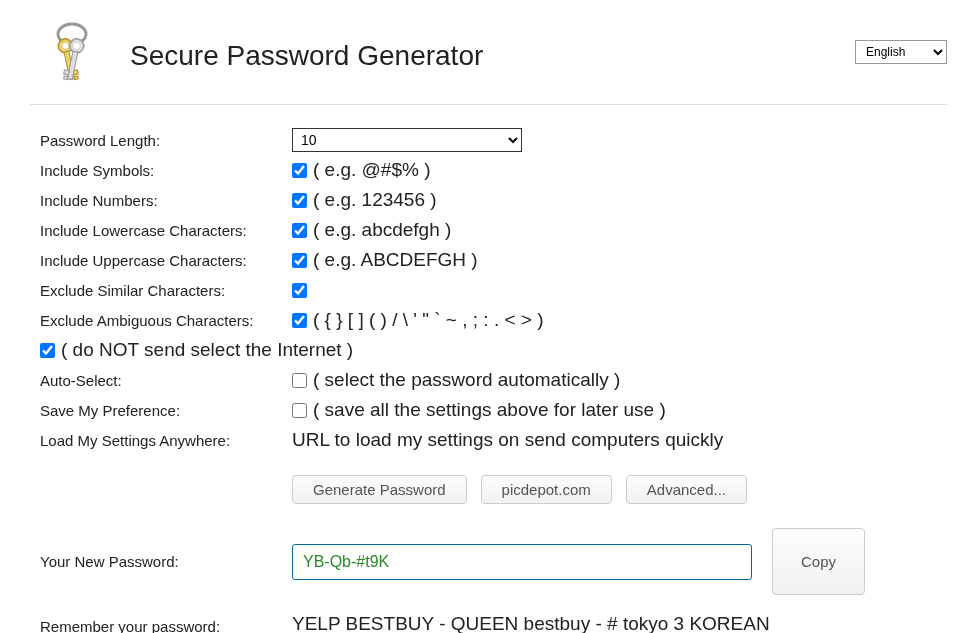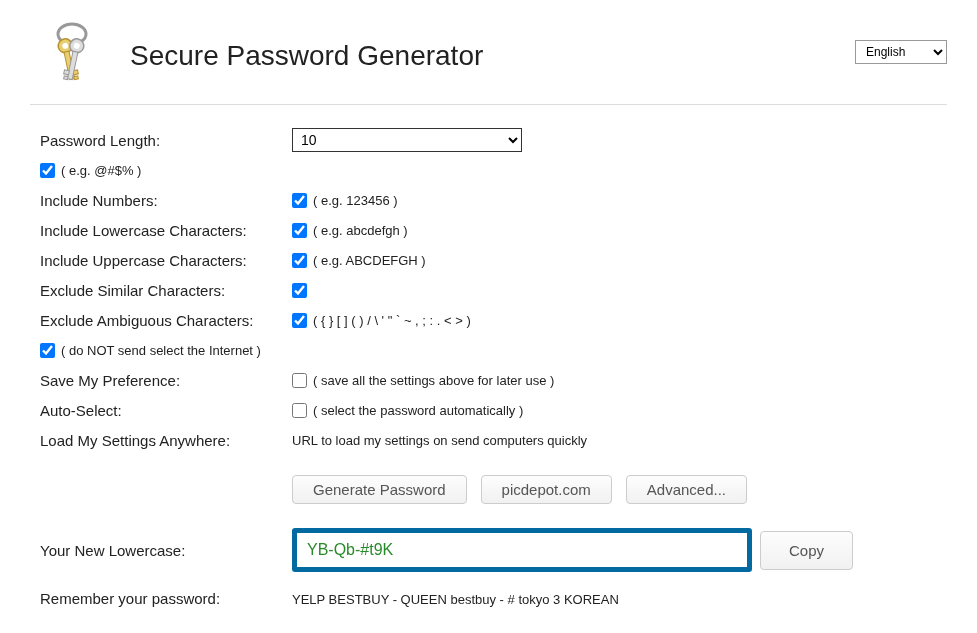--- a/index.html
+++ b/index.html
@@ -8,26 +8,26 @@
     .logo { width: 56px; height: 72px; margin-right: 30px; margin-left: 14px; display: flex; align-items: center; justify-content: center; }
     .title { font-size: 28px; font-weight: 400; color: #222; }
     .lang-select { position: absolute; right: 0; top: 20px; padding: 3px 24px 3px 6px; font-size: 12px; border: 1px solid #999; background: #fff; }
     hr.divider { border: none; border-top: 1px solid #ddd; margin: 6px 0 20px 0; }
     .form { margin-left: 10px; }
     .row { display: flex; align-items: center; min-height: 30px; }
     .label { width: 252px; font-size: 15px; color: #222; }
     .control { display: flex; align-items: center; gap: 6px; flex: 1; }
     .length-select { width: 230px; padding: 2px 4px; font-size: 14px; border: 1px solid #333; background: #fff; }
     input[type="checkbox"] { width: 15px; height: 15px; accent-color: #0075ff; cursor: pointer; }
-    .hint { font-size: 13px; color: #222; }
+    .hint { font-size: 19px; color: #222; }
     .buttons-row { margin-top: 20px; margin-bottom: 24px; display: flex; gap: 14px; margin-left: 252px; }
     .btn { padding: 5px 20px; font-size: 15px; color: #555; background: linear-gradient(#fdfdfd, #f1f1f1); border: 1px solid #ccc; border-radius: 4px; cursor: pointer; }
     .pw-output-row { display: flex; align-items: center; margin-bottom: 18px; }
-    .pw-input { width: 460px; padding: 8px 10px; font-size: 16px; color: #2a8a2a; border: 5px solid #0369a1; border-radius: 3px; font-family: Arial, Helvetica, sans-serif; }
-    .copy-btn { margin-left: 8px; padding: 10px 28px; font-size: 15px; color: #555; background: linear-gradient(#fdfdfd, #f1f1f1); border: 1px solid #ccc; border-radius: 4px; cursor: pointer; }
+    .pw-input { width: 460px; padding: 8px 10px; font-size: 16px; color: #2a8a2a; border: 1px solid #0369a1; border-radius: 3px; font-family: Arial, Helvetica, sans-serif; }
+    .copy-btn { margin-left: 20px; padding: 24px 28px; font-size: 15px; color: #555; background: linear-gradient(#fdfdfd, #f1f1f1); border: 1px solid #ccc; border-radius: 4px; cursor: pointer; }
     .remember-row { display: flex; align-items: flex-end; }
   </style>
 </head>
 <body>
 
 <div class="header">
   <div class="logo">
     <svg viewBox="0 0 56 72" width="56" height="72">
       <ellipse cx="28" cy="14" rx="14" ry="10" fill="none" stroke="#999" stroke-width="3"></ellipse>
       <g transform="translate(20,20) rotate(-12)">
@@ -59,20 +59,21 @@
   <div class="row">
     <div class="label">Password Length:</div>
     <div class="control">
       <select class="length-select">
         <option>10</option>
       </select>
     </div>
   </div>
 
   <div class="row">
+    <div class="label">Include Symbols:</div>
     <div class="control">
       <input type="checkbox" checked="" style="">
       <span class="hint">( e.g. @#$% )</span>
     </div>
   </div>
 
   <div class="row">
     <div class="label">Include Numbers:</div>
     <div class="control">
       <input type="checkbox" checked="" style="">
@@ -112,50 +113,50 @@
   </div>
 
   <div class="row">
     <div class="control">
       <input type="checkbox" checked="" style="">
       <span class="hint">( do NOT send select the Internet )</span>
     </div>
   </div>
 
   <div class="row">
+    <div class="label">Auto-Select:</div>
+    <div class="control">
+      <input type="checkbox" style="">
+      <span class="hint">( select the password automatically )</span>
+    </div>
+  </div>
+
+  <div class="row">
     <div class="label">Save My Preference:</div>
     <div class="control">
       <input type="checkbox" style="">
       <span class="hint">( save all the settings above for later use )</span>
-    </div>
-  </div>
-
-  <div class="row">
-    <div class="label">Auto-Select:</div>
-    <div class="control">
-      <input type="checkbox" style="">
-      <span class="hint">( select the password automatically )</span>
     </div>
   </div>
 
   <div class="row">
     <div class="label">Load My Settings Anywhere:</div>
     <div class="control">
       <span class="hint">URL to load my settings on send computers quickly</span>
     </div>
   </div>
 
   <div class="buttons-row">
     <button class="btn">Generate Password</button>
     <button class="btn">picdepot.com</button>
     <button class="btn">Advanced...</button>
   </div>
 
   <div class="pw-output-row">
-    <div class="label">Your New Lowercase:</div>
+    <div class="label">Your New Password:</div>
     <input type="text" class="pw-input" value="YB-Qb-#t9K" style="">
     <button class="copy-btn">Copy</button>
   </div>
 
   <div class="remember-row">
     <div class="label">Remember your password:</div>
     <span class="hint">YELP BESTBUY - QUEEN bestbuy - # tokyo 3 KOREAN</span>
   </div>
 
 </div>

